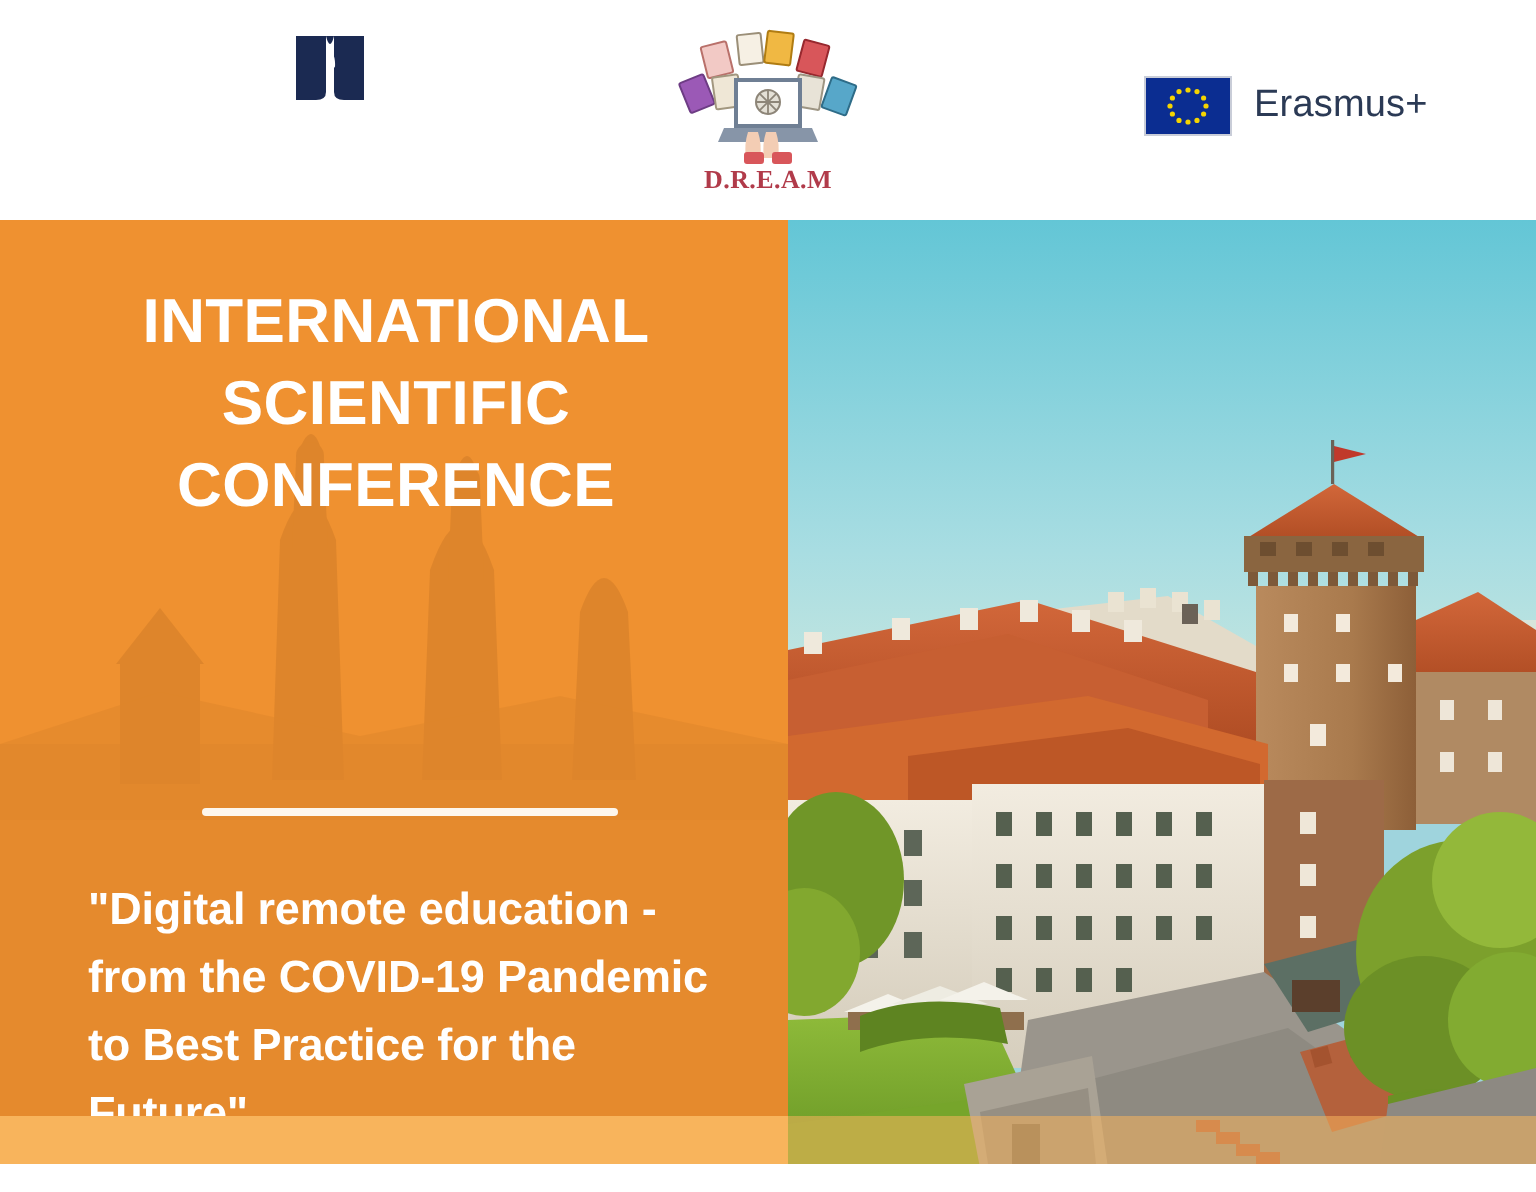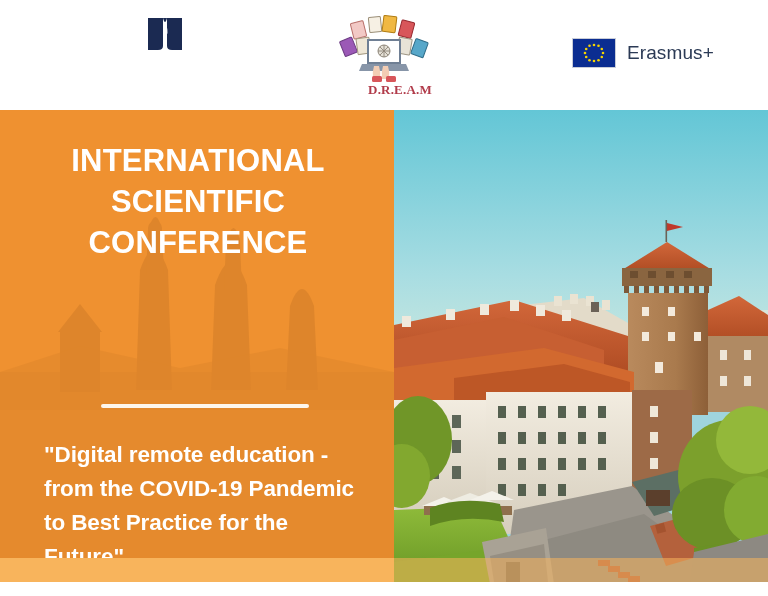--- a/index.html
+++ b/index.html
@@ -24,21 +24,21 @@
   .pu-text {
     color: #1b2a52; font-family: "Liberation Serif", serif;
     font-size: 9.5px; font-weight: 700; line-height: 11.5px;
     letter-spacing: 0.4px; text-align: left; margin-left: 10px;
   }
 
   
   .dream-logo { position: absolute; left: 336px; top: 14px; width: 96px; height: 92px; }
   .dream-art { position: relative; width: 96px; height: 68px; }
   .dream-text {
-    position: absolute; left: 16px; top: 68px; width: 96px;
+    position: absolute; left: 0; top: 68px; width: 96px;
     text-align: center; color: #b13b4a;
     font-family: "Liberation Serif", serif;
     font-size: 13px; font-weight: 700; letter-spacing: 0.2px;
   }
 
   
   .erasmus-logo {
     position: absolute; left: 572px; top: 38px;
     display: flex; align-items: center; gap: 11px;
   }

